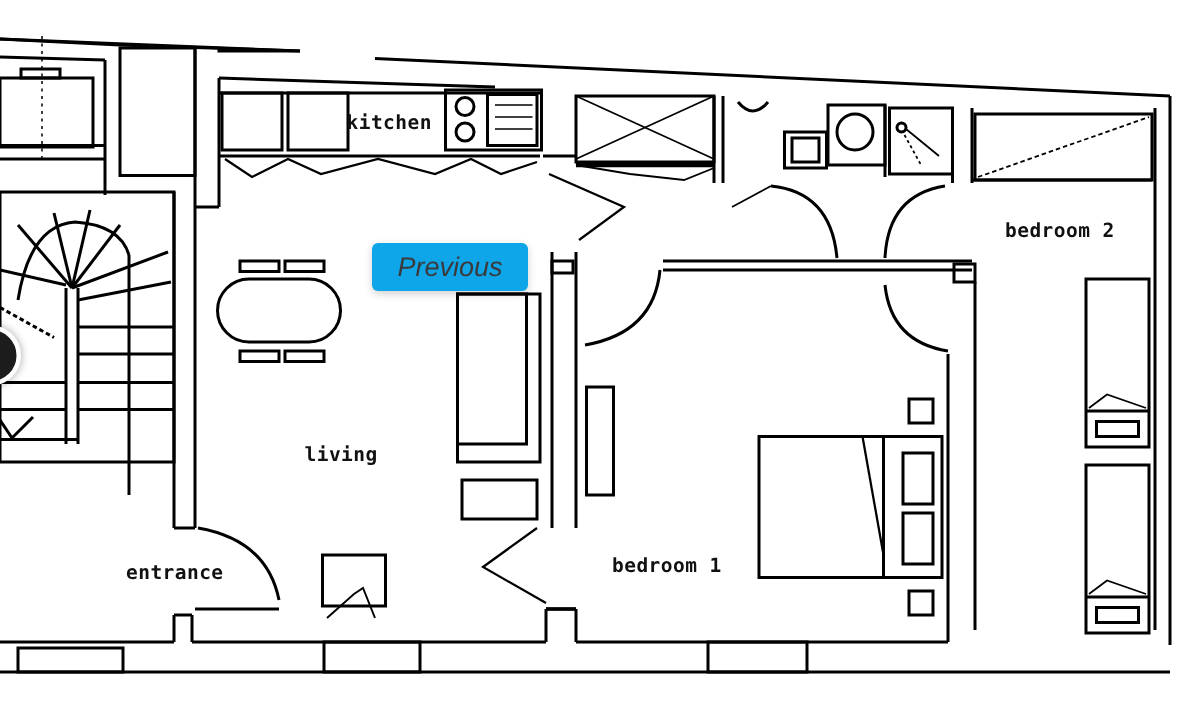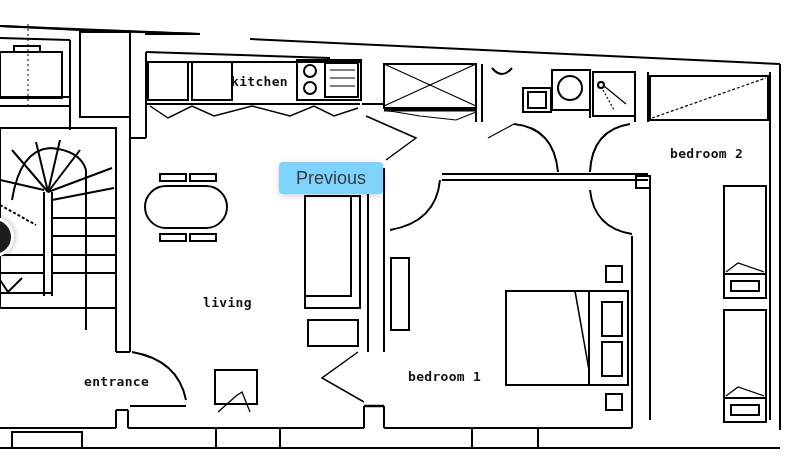--- a/index.html
+++ b/index.html
@@ -2,24 +2,24 @@
 <html><head>
   <meta charset="utf-8">
   <style>
     html, body { margin: 0; padding: 0; }
     body { width: 800px; height: 472px; background: #ffffff; overflow: hidden; position: relative; font-family: "Liberation Sans", sans-serif; }
     .viewer { position: absolute; left: 0; top: 0; width: 704px; height: 472px; background: #ffffff; text-align: center; }
     .plan { position: absolute; left: 0; top: 0; width: 800px; height: 472px; }
     .plan svg { display: block; }
     .room-label { font-family: "DejaVu Sans Mono", "Liberation Mono", monospace; font-size: 13px; font-weight: bold; fill: #111; letter-spacing: 0.3px; }
     .tooltip {
-      position: absolute; left: 279px; top: 162px; width: 104px; height: 32px;
-      background: #7dd3fc; border-radius: 4px; box-shadow: 0 2px 6px rgba(0,0,0,0.18);
+      position: absolute; left: 248px; top: 162px; width: 104px; height: 32px;
+      background: #0ea5e9; border-radius: 4px; box-shadow: 0 2px 6px rgba(0,0,0,0.18);
       display: flex; align-items: center; justify-content: center;
-      color: #3a3a3c; font-size: 18px; font-family: "Liberation Sans", sans-serif;
+      color: #3a3a3c; font-size: 18px; font-family: "Liberation Sans", sans-serif; font-style: italic;
     }
     .nav-prev {
       position: absolute; left: -26px; top: 217px; width: 40px; height: 40px;
       border-radius: 50%; background: #1c1c1c; border: 3px solid #ffffff;
       box-shadow: 0 0 6px rgba(0,0,0,0.35); cursor: pointer;
     }
   </style>
 </head>
 <body>
 

